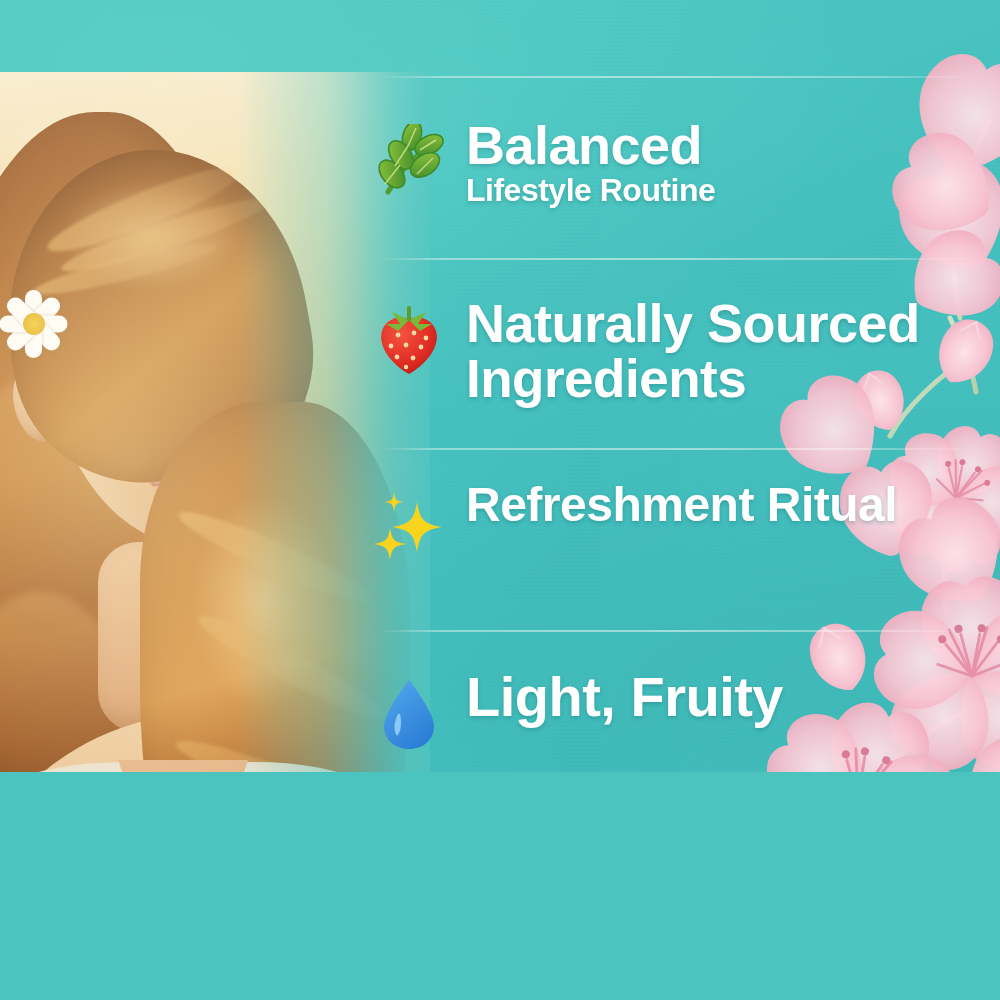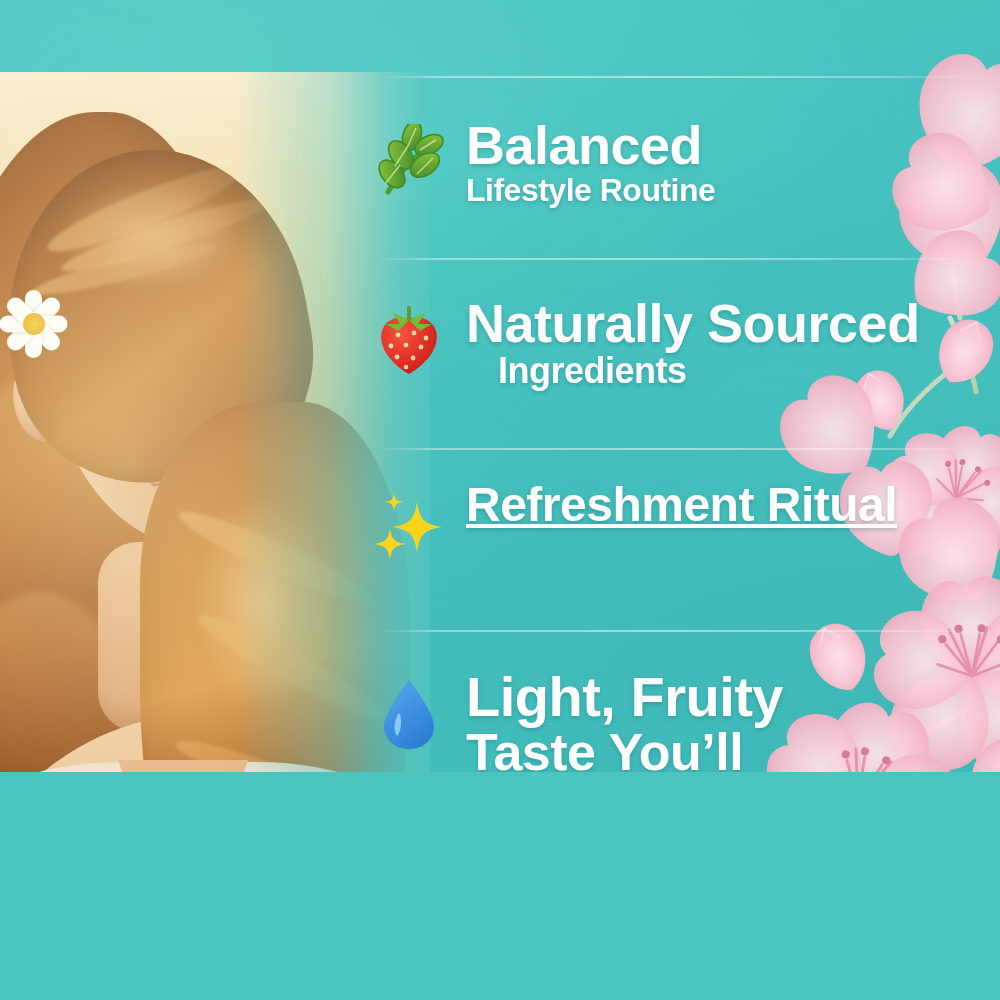--- a/index.html
+++ b/index.html
@@ -380,52 +380,51 @@
             <circle cx="36" cy="43" r="2.4"></circle>
               <circle cx="51" cy="45" r="2.4"></circle>
             <circle cx="27" cy="55" r="2.4"></circle>
               <circle cx="43" cy="56" r="2.4"></circle>
             <circle cx="36" cy="65" r="2.2"></circle>
           </g>
         </svg>
       </div>
       <div class="txt">
         <span class="ln" style="font-size:54px;">Naturally Sourced</span>
-        <span class="ln" style="font-size:36px;margin-left:32px;">Ingredients</span>
+        <span class="ln" style="font-size:53px;">Ingredients</span>
       </div>
     </div>
 
     <div class="row" style="top:480px;">
       <div class="ico">
         <svg width="78" height="78" viewBox="0 0 78 78">
           <g fill="#F8D41E">
             <path d="M47,16 C 50,34 54,38 72,41 C 54,44 50,48 47,66 C 44,48 40,44 22,41 C 40,38 44,34 47,16 Z"></path>
             <path d="M20,42 C 22,54 24,56 36,58 C 24,60 22,62 20,74 C 18,62 16,60 4,58 C 16,56 18,54 20,42 Z"></path>
             <path d="M24,6 C 25,14 26,15 34,16 C 26,17 25,18 24,26 C 23,18 22,17 14,16 C 22,15 23,14 24,6 Z"></path>
           </g>
         </svg>
       </div>
       <div class="txt">
-        <span class="ln" style="font-size:48px;text-decoration:underline;">Refreshment Ritual</span>
+        <span class="ln" style="font-size:48px;">Refreshment Ritual</span>
       </div>
     </div>
 
     <div class="row" style="top:668px;">
       <div class="ico">
         <svg width="78" height="78" viewBox="0 0 78 78">
           <defs>
             <linearGradient id="dp" x1="0" y1="0" x2="0.6" y2="1">
               <stop offset="0%" stop-color="#55A9EE"></stop>
                 <stop offset="100%" stop-color="#2D7FD6"></stop>
             </linearGradient>
           </defs>
           <path d="M39,6 C 39,6 64,38 64,52 C 64,66 53,75 39,75 C 25,75 14,66 14,52 C 14,38 39,6 39,6 Z" fill="url(#dp)"></path>
           <path d="M28,40 C 24,48 23,56 27,62 C 31,58 32,48 30,40 Z" fill="#9AD2F7" opacity=".85"></path>
         </svg>
       </div>
       <div class="txt">
         <span class="ln" style="font-size:56px;">Light, Fruity</span>
-        <span class="ln" style="font-size:52px;">Taste You’ll</span>
       </div>
     </div>
 
   </div>
 </div>
 
 </body></html>

